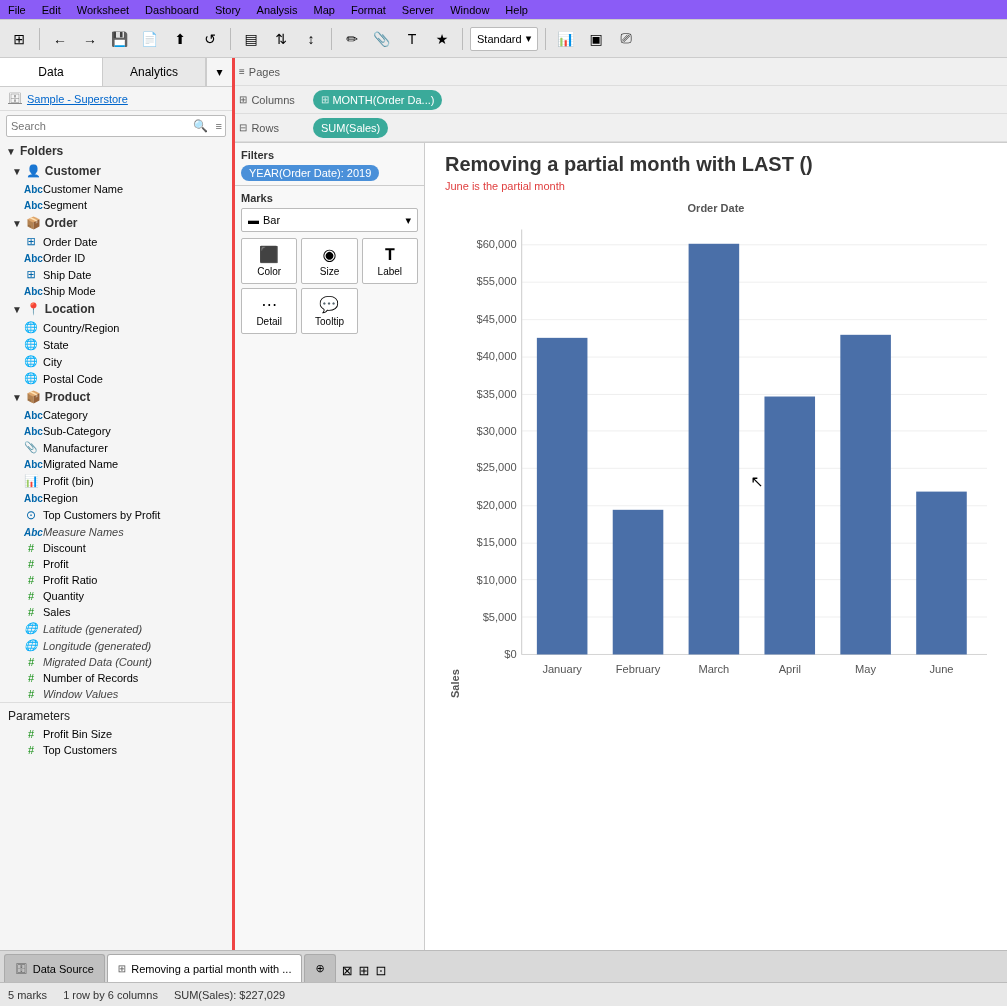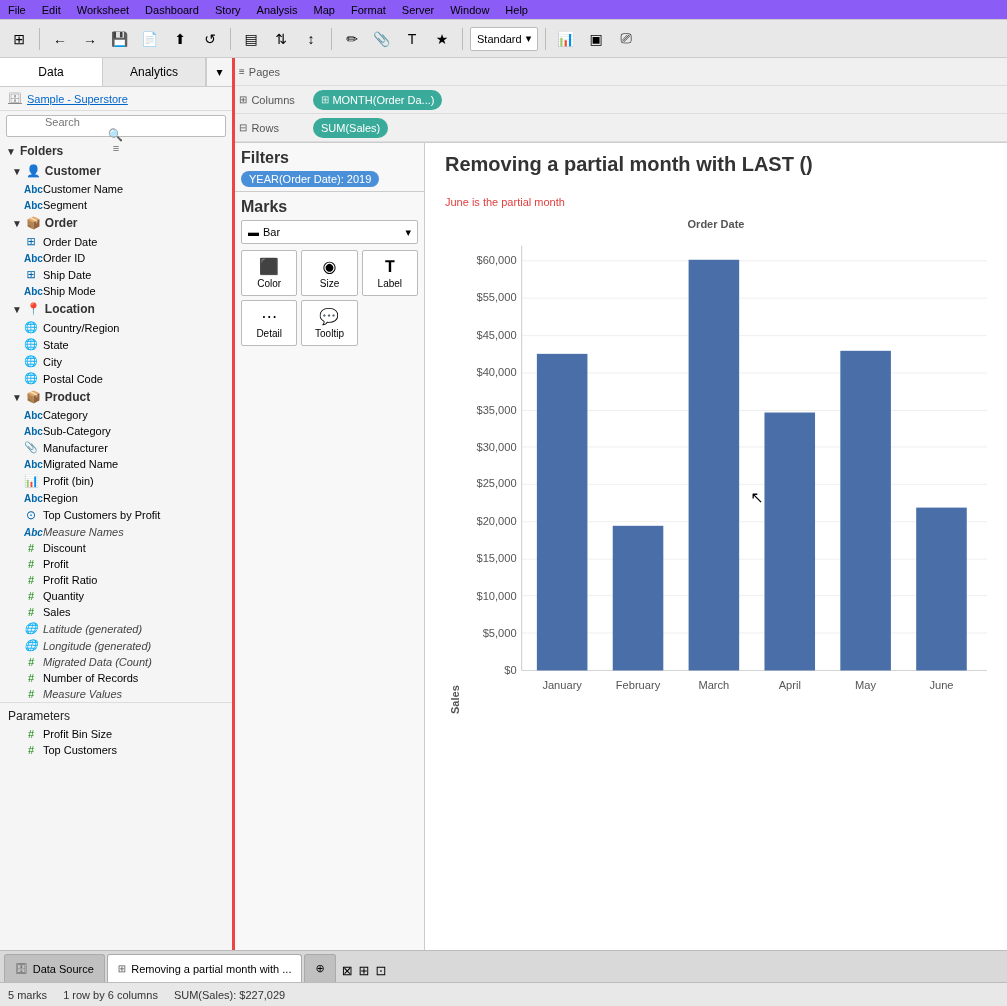--- a/index.html
+++ b/index.html
@@ -120,21 +120,21 @@
       display: flex; align-items: center;
       padding: 5px 8px; gap: 5px;
       font-size: 11px; border-bottom: 1px solid #ddd;
     }
     .data-source-label span { color: #0066cc; text-decoration: underline; cursor: pointer; }
 
     .search-bar {
       display: flex; align-items: center;
       margin: 4px 6px;
       border: 1px solid #bbb; background: white;
-      border-radius: 2px; height: 22px; flex-direction: column;
+      border-radius: 2px; height: 22px;
     }
     .search-bar input {
       flex: 1; border: none; outline: none;
       font-size: 11px; padding: 0 4px; background: transparent;
     }
     .search-bar .search-icon { padding: 0 4px; color: #666; font-size: 12px; }
 
     .sidebar-scroll {
       flex: 1; overflow-y: auto; overflow-x: hidden;
     }
@@ -204,21 +204,21 @@
       width: 190px;
       min-width: 190px;
       border-right: 1px solid #ccc;
       background: #f8f8f8;
     }
     .panel-section {
       border-bottom: 1px solid #ccc;
       padding: 4px 6px;
     }
     .panel-title {
-      font-size: 16px; font-weight: 600; color: #333;
+      font-size: 11px; font-weight: 600; color: #333;
       padding: 2px 0 4px 0;
     }
     .filter-pill {
       background: #4a90d9; color: white;
       border-radius: 10px; padding: 2px 8px;
       font-size: 11px; cursor: pointer; display: inline-block;
     }
 
     .marks-section { padding: 4px 6px; }
     .marks-dropdown {
@@ -244,21 +244,21 @@
     
     .chart-area {
       flex: 1;
       padding: 10px 20px;
       overflow: auto;
       display: flex;
       flex-direction: column;
     }
     .chart-title {
       font-size: 20px; font-weight: 600; color: #333;
-      margin-bottom: 20px;
+      margin-bottom: 4px;
     }
     .chart-subtitle {
       font-size: 11px; color: #e04040;
       margin-bottom: 10px;
     }
     .chart-x-title {
       text-align: center;
       font-size: 11px; color: #555;
       font-weight: 600; margin-bottom: 4px;
     }
@@ -495,21 +495,21 @@
         <div class="field-item italic">
           <span class="field-icon hash" style="font-style:italic;">#</span>
           <span>Migrated Data (Count)</span>
         </div>
         <div class="field-item">
           <span class="field-icon hash">#</span>
           <span>Number of Records</span>
         </div>
         <div class="field-item italic">
           <span class="field-icon hash" style="font-style:italic;">#</span>
-          <span>Measure Values</span>
+          <span>Window Values</span>
         </div>
 
         <div class="params-header">
           <span>Parameters</span>
         </div>
         <div class="field-item">
           <span class="field-icon hash">#</span>
           <span>Profit Bin Size</span>
         </div>
         <div class="field-item">

